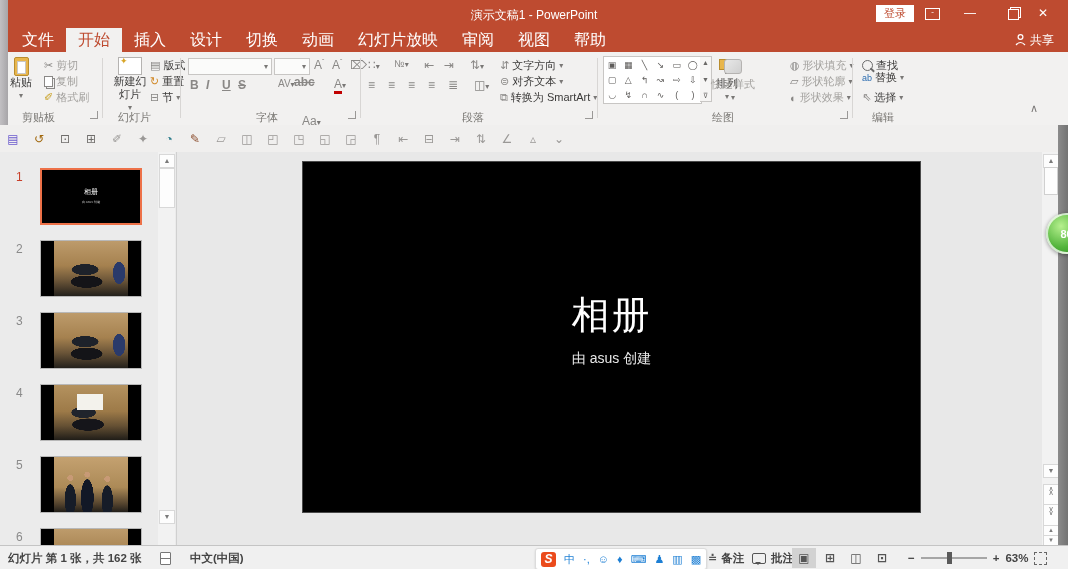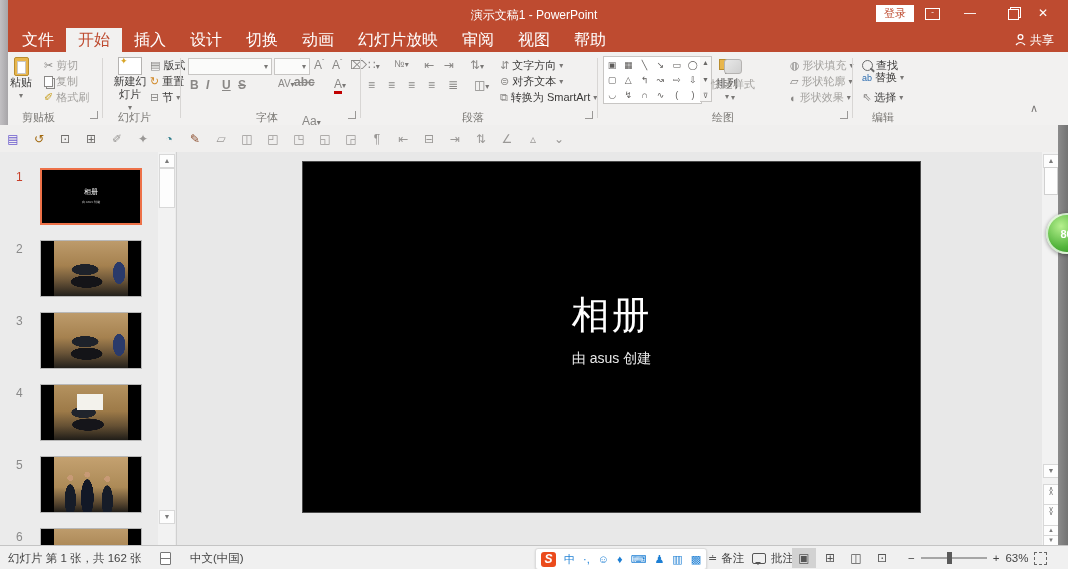--- a/index.html
+++ b/index.html
@@ -107,21 +107,21 @@
   .slide-title{position:absolute;left:0;right:0;top:128px;text-align:center;color:#fff;font-size:38px;font-weight:300;letter-spacing:2px;}
   .slide-sub{position:absolute;left:0;right:0;top:188px;text-align:center;color:#e8e8e8;font-size:14px;}
   .notes{position:absolute;left:0;bottom:0;width:865px;height:22px;background:#F0F0F0;border-top:1px solid #C9C9C9;
          display:flex;align-items:center;}
   .notes span{margin-left:10px;font-size:12px;color:#6f6f6f;}
   .vscroll{position:absolute;left:1042px;top:0;width:16px;height:393px;background:#F2F2F2;}
   .dbl{display:flex;flex-direction:column;line-height:4px;font-size:7px;color:#6a6a6a;align-items:center;padding-top:2px;}
   .vthumb{position:absolute;left:2px;top:15px;width:12px;height:26px;background:#FDFDFD;border:1px solid #D0D0D0;}
   
   .statusbar{left:0;top:545px;width:1068px;height:24px;background:#F0F0F0;border-top:1px solid #C4C4C4;font-size:11.5px;color:#444;}
-  .sb{position:absolute;top:0;height:24px;display:flex;align-items:center;white-space:nowrap;}
+  .sb{position:absolute;top:0;height:24px;display:flex;align-items:center;white-space:nowrap;font-weight:bold;}
   .book-icon{width:9px;height:11px;border:1px solid #777;border-radius:1px;background:linear-gradient(#fff 45%,#777 45%,#777 55%,#fff 55%);display:inline-block;}
   .sogou{position:absolute;left:535px;top:2px;height:20px;background:#fff;border:1px solid #dcdcdc;border-radius:3px;
          display:flex;align-items:center;padding:0 5px;gap:8px;box-shadow:0 1px 2px rgba(0,0,0,.15);}
   .slogo{width:15px;height:15px;background:#EB4B1C;border-radius:3px;color:#fff;font-weight:bold;font-style:italic;
          font-size:12px;display:flex;align-items:center;justify-content:center;}
   .sogou i{font-style:normal;font-size:11px;color:#1d7fd4;}
   .bubble{width:12px;height:9px;border:1px solid #555;border-radius:2px;position:relative;display:inline-block;}
   .bubble::after{content:"";position:absolute;left:2px;bottom:-5px;border:3px solid transparent;border-top-color:#555;}
   .viewbtn{width:24px;height:20px;display:inline-flex;align-items:center;justify-content:center;font-size:12px;color:#555;}
   .viewbtn.sel{background:#D2D2D2;}

